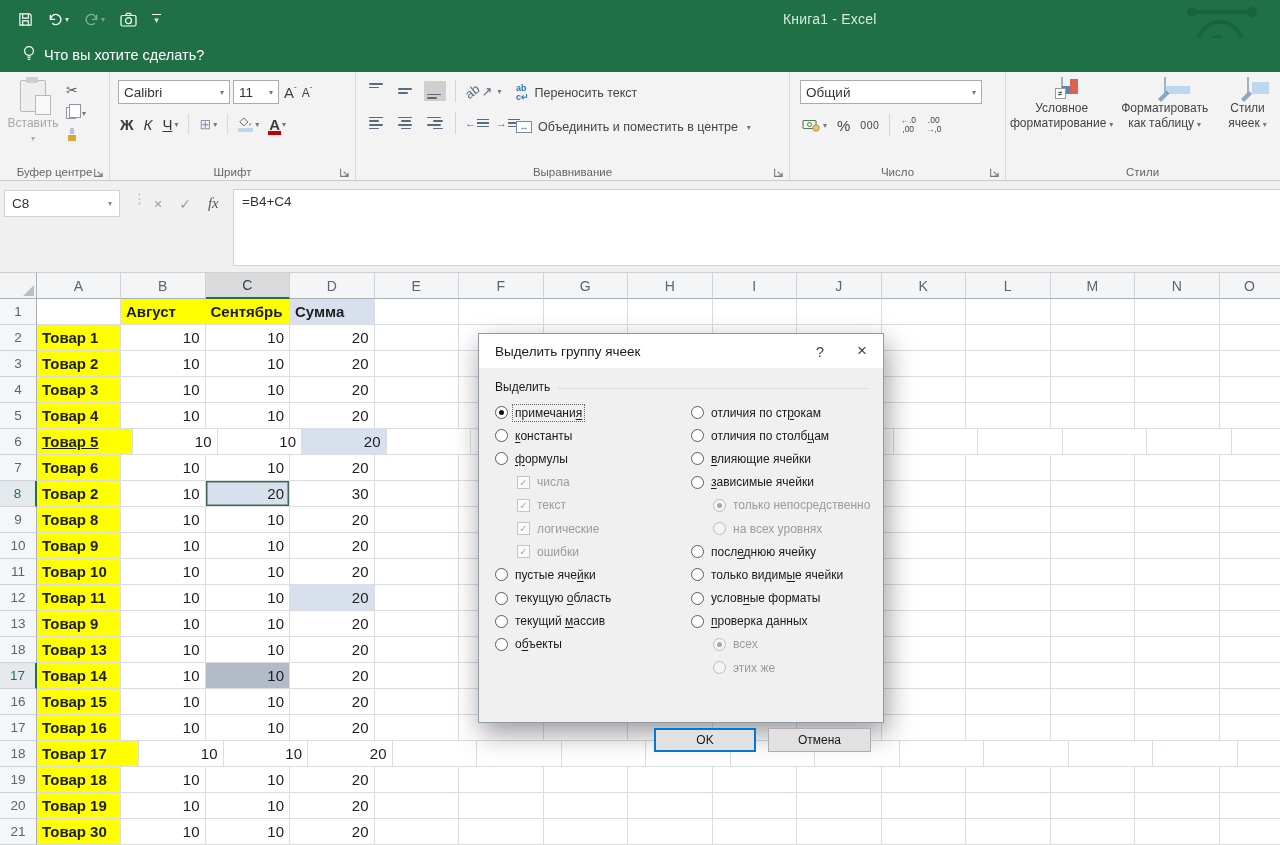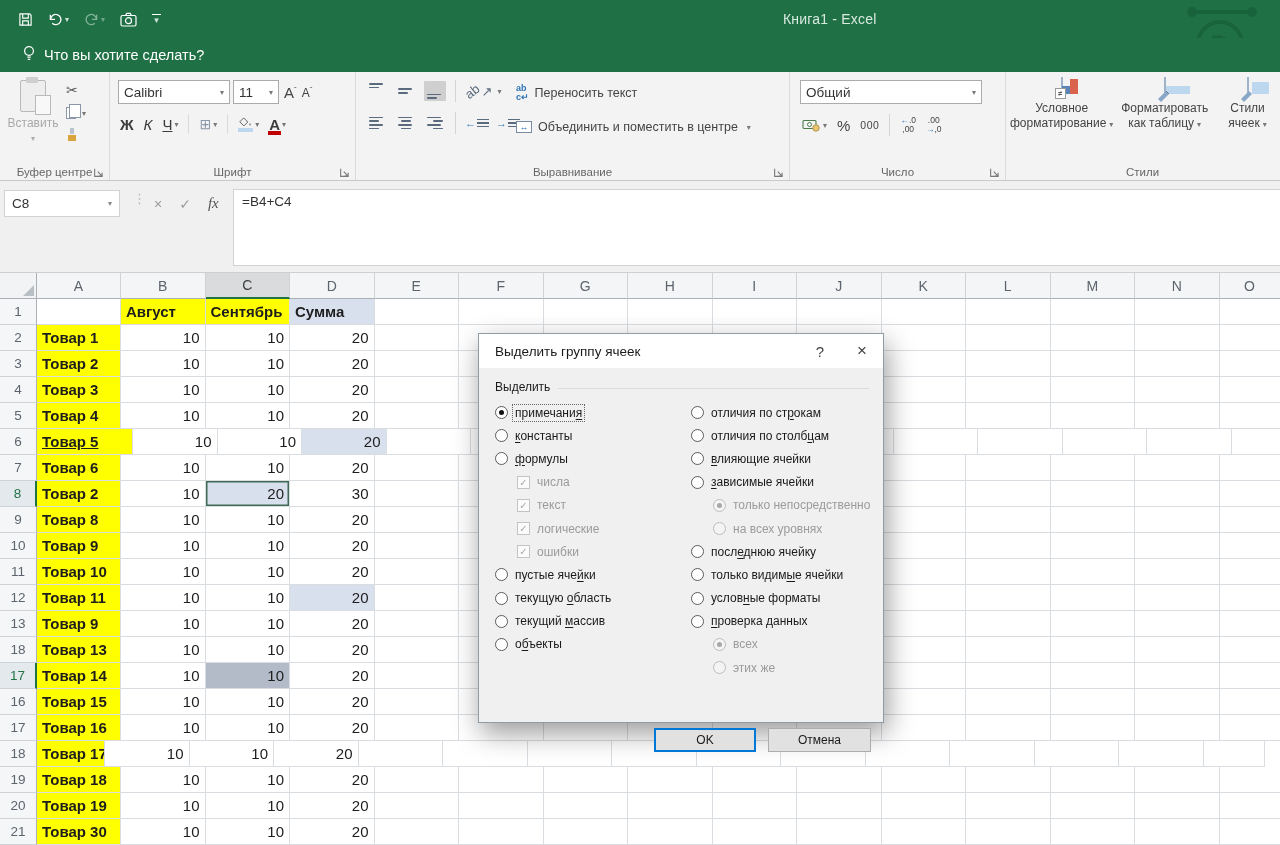--- a/index.html
+++ b/index.html
@@ -777,21 +777,21 @@
         <div class="cell" style="width: 84.5px;"></div>
         <div class="cell" style="width: 84.5px;"></div>
         <div class="cell" style="width: 84.5px;"></div>
         <div class="cell" style="width: 84.5px;"></div>
         <div class="cell" style="width: 84.5px;"></div>
         <div class="cell" style="width: 84.5px;"></div>
         <div class="cell" style="width: 61px;"></div>
       </div>
       <div class="srow">
         <div class="rhdr">18</div>
-        <div class="cell yellow b" style="width: 68px; text-align: right;">Товар 17</div>
+        <div class="cell yellow b" style="width: 102px; text-align: right;">Товар 17</div>
         <div class="cell num" style="width: 84.5px;">10</div>
         <div class="cell num" style="width: 84.5px;">10</div>
         <div class="cell num" style="width: 84.5px;">20</div>
         <div class="cell" style="width: 84.5px;"></div>
         <div class="cell" style="width: 84.5px;"></div>
         <div class="cell" style="width: 84.5px;"></div>
         <div class="cell" style="width: 84.5px;"></div>
         <div class="cell" style="width: 84.5px;"></div>
         <div class="cell" style="width: 84.5px;"></div>
         <div class="cell" style="width: 84.5px;"></div>

